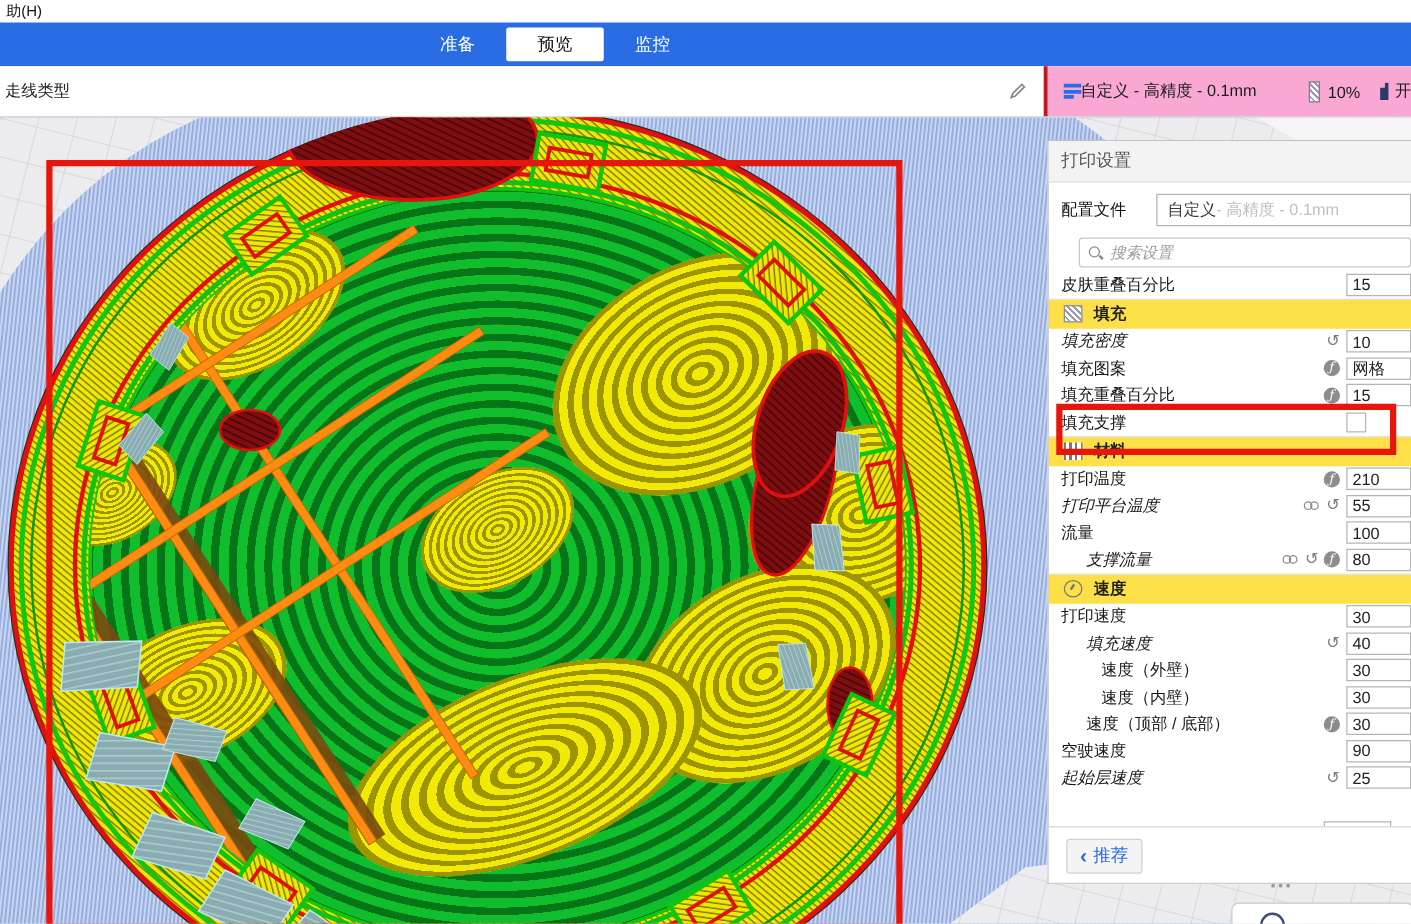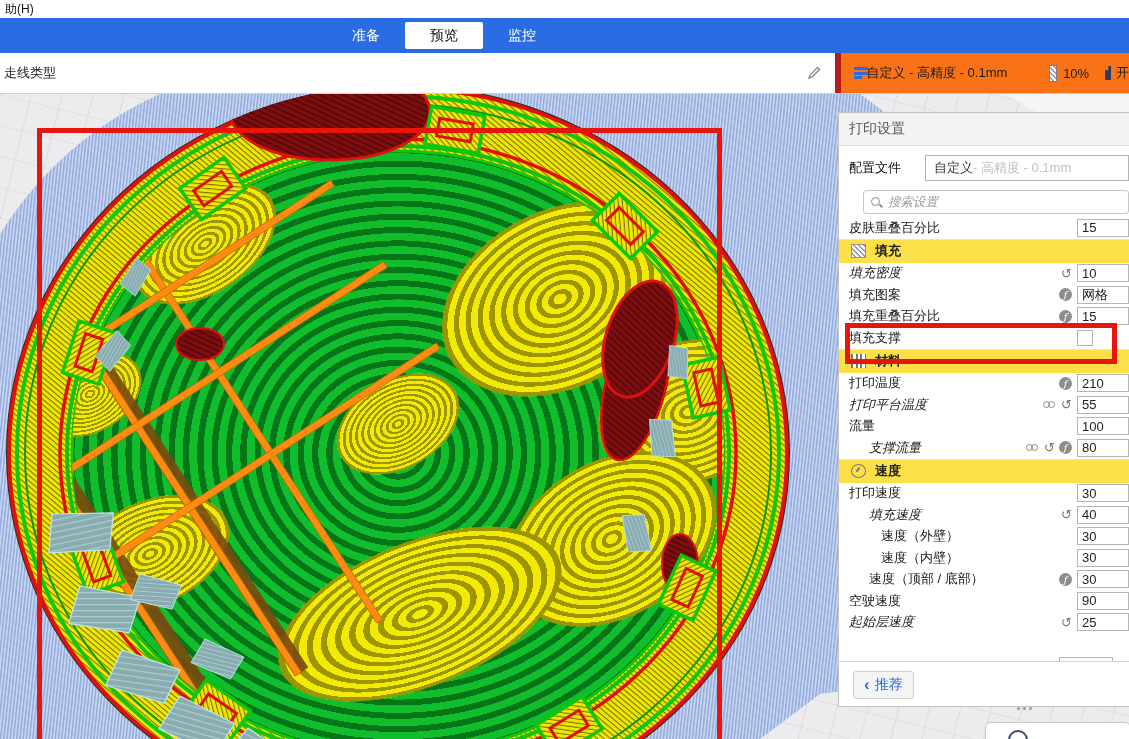--- a/index.html
+++ b/index.html
@@ -14,21 +14,21 @@
   .menubar .mi{padding:0 2px;}
   .stagebar{height:35px;background:#2a6ce3;display:flex;align-items:center;}
   .tabs{display:flex;margin-left:327px;}
   .stage-tab{min-width:58px;height:27px;display:flex;align-items:center;justify-content:center;
     color:#fff;font-size:14px;cursor:pointer;border-radius:2px;padding:0 10px;}
   .stage-tab.active{background:#fff;color:#111;}
   .viewbar{height:40px;background:#fff;border-bottom:1px solid #cfcfcf;position:relative;display:flex;}
   .viewbar-left{flex:0 0 835px;display:flex;align-items:center;position:relative;}
   .linetype{font-size:13px;color:#222;margin-left:4px;}
   .pencil{position:absolute;right:14px;top:13px;width:14px;height:14px;}
-  .viewbar-right{flex:1;background:#f97316;border-left:6px solid #b91c1c;display:flex;align-items:center;
+  .viewbar-right{flex:1;background:#f9a8d4;border-left:3px solid #b91c1c;display:flex;align-items:center;
     font-size:13px;color:#1b1b1b;white-space:nowrap;overflow:hidden;}
   .layers-ico{width:14px;height:12px;margin:0 7px 0 13px;position:relative;}
   .layers-ico i{position:absolute;left:0;height:3px;background:#2a6ce3;display:block;}
   .layers-ico i:nth-child(1){top:0;width:14px;}
   .layers-ico i:nth-child(2){top:4.5px;width:14px;}
   .layers-ico i:nth-child(3){top:9px;width:8px;}
   .hatch-ico{width:15px;height:15px;border:1.5px solid #7d7d90;margin:0 6px 0 42px;
     background:repeating-linear-gradient(45deg,#fff 0 2px,#9a9aa8 2px 3.5px),
                repeating-linear-gradient(-45deg,transparent 0 2px,#9a9aa8 2px 3.5px);}
   .support-ico{width:15px;height:14px;margin:0 5px 0 16px;background:#2d3a66;

